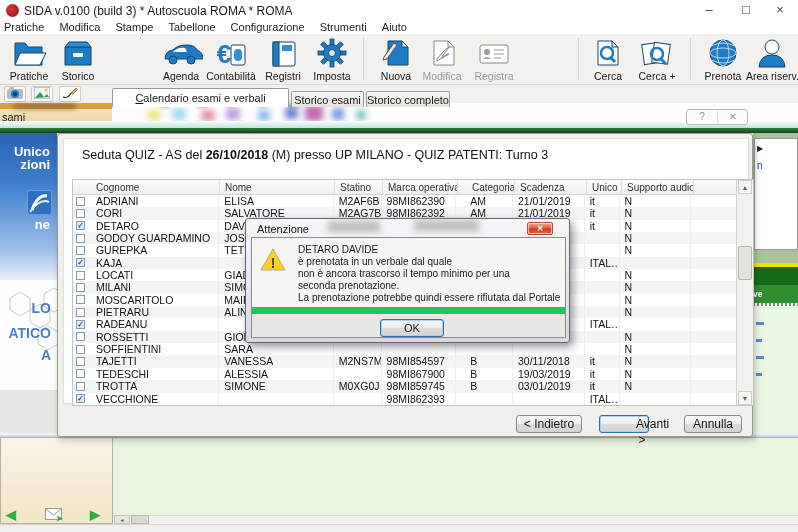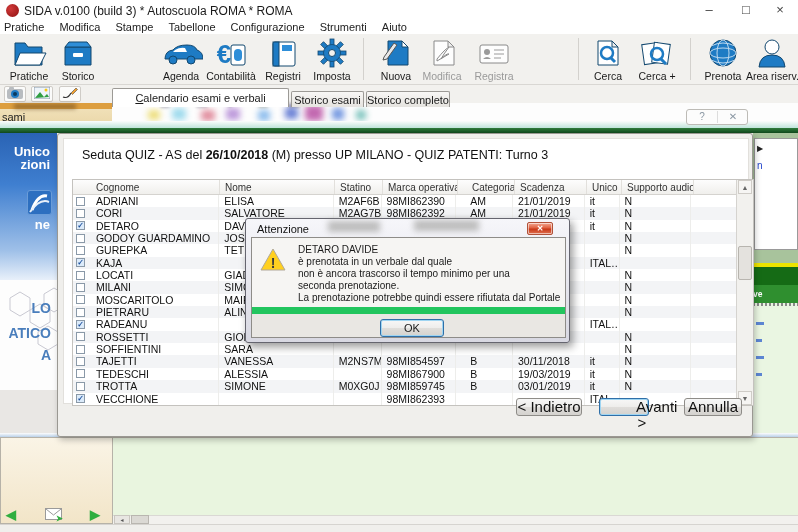--- a/index.html
+++ b/index.html
@@ -76,21 +76,21 @@
 .tr { display:flex; height:12.35px; background:#fff; }
 .tr.alt { background:#f3f4f6; }
 .td { font-size:10.5px; color:#111; padding-left:5px; line-height:12.35px; border-right:1px solid #ededeb; overflow:hidden; white-space:nowrap; }
 .cbcell { width:18px; display:flex; align-items:center; justify-content:flex-start; padding-left:3px; border-right:none !important; }
 .cb { width:9px; height:9px; border:1px solid #8a99a8; background:#fff; font-size:8px; line-height:8px; text-align:center; color:#1c4f9c; font-weight:bold; }
 .cb.on { background:#dcebfa; }
 .c0 { width:129px; } .c1{ width:115px; } .c2{ width:48px; } .c3{ width:75px; } .c4{ width:48px;margin-left:9px; } .c5{ width:72px; } .c6{ width:35px; } .c7{ width:72px; } .c8{ width:45px; border-right:none; }
 #vscroll { position:absolute; right:0px; top:0px; width:17px; height:225px; background:#f2f1ee; border-left:1px solid #d5d3cf; }
 .vs-btn { position:absolute; left:1px; width:14px; height:14px; background:#f6f5f3; border:1px solid #cfccc7; color:#666; font-size:7px; text-align:center; line-height:13px; }
 #vs-thumb { position:absolute; left:1px; top:66px; width:14px; height:34px; background:#e4e2de; border:1px solid #b8b5af; border-radius:2px; }
-.wbtn { position:absolute; top:264px; height:18px; border:1px solid #8e8c88; border-radius:3px; background:linear-gradient(#f7f7f7,#eeedeb 50%,#e0dedb 50%,#d4d2ce); font-size:15px; text-align:center; line-height:16px; color:#111; }
+.wbtn { position:absolute; top:281px; height:18px; border:1px solid #8e8c88; border-radius:3px; background:linear-gradient(#f7f7f7,#eeedeb 50%,#e0dedb 50%,#d4d2ce); font-size:12px; text-align:center; line-height:16px; color:#111; }
 .wbtn.focused { border:1px solid #2f6fa8; box-shadow:inset 0 0 0 1px #9fd5f2; }
 #msgbox { left:245px; top:218px; width:325px; height:125px; background:linear-gradient(#f6f6fa,#d8d8e2); border:1px solid #65656f; border-radius:3px; box-shadow:3px 4px 8px rgba(0,0,0,.4); z-index:20; }
 #msg-title { left:11px; top:4px; font-size:11px; color:#111; }
 #msg-close { left:281px; top:3px; width:26px; height:13px; border:1px solid #b05038; border-radius:2px; background:linear-gradient(#f4a892,#e06040 45%,#c83818 55%,#e07050); box-shadow:inset 0 0 0 1px rgba(255,255,255,.55); color:#fff; font-size:8px; text-align:center; line-height:12px; font-weight:bold; }
 #msg-inner { left:5px; top:18px; width:315px; height:101px; background:#f6f5f3; border:1px solid #8e8c88; }
 #msg-footer { position:absolute; left:0; bottom:0; width:313px; height:30px; background:#e9e7e3; border-top:7px solid #22c55e; }
 #msg-icon { left:7px; top:9px; }
 #msg-text { left:46px; top:6px; width:275px; font-size:10px; line-height:12px; color:#1a1a1a; }
 #msg-ok { position:absolute; left:128px; top:5px; width:64px; height:18px; border:1px solid #2f6fa8; box-shadow:inset 0 0 0 1px #9fd5f2; border-radius:3px; background:linear-gradient(#f7f7f7,#eeedeb 50%,#e0dedb 50%,#d4d2ce); font-size:11px; text-align:center; line-height:16px; }
 .smudge { position:absolute; background:#90908c; filter:blur(3px); opacity:.55; }

